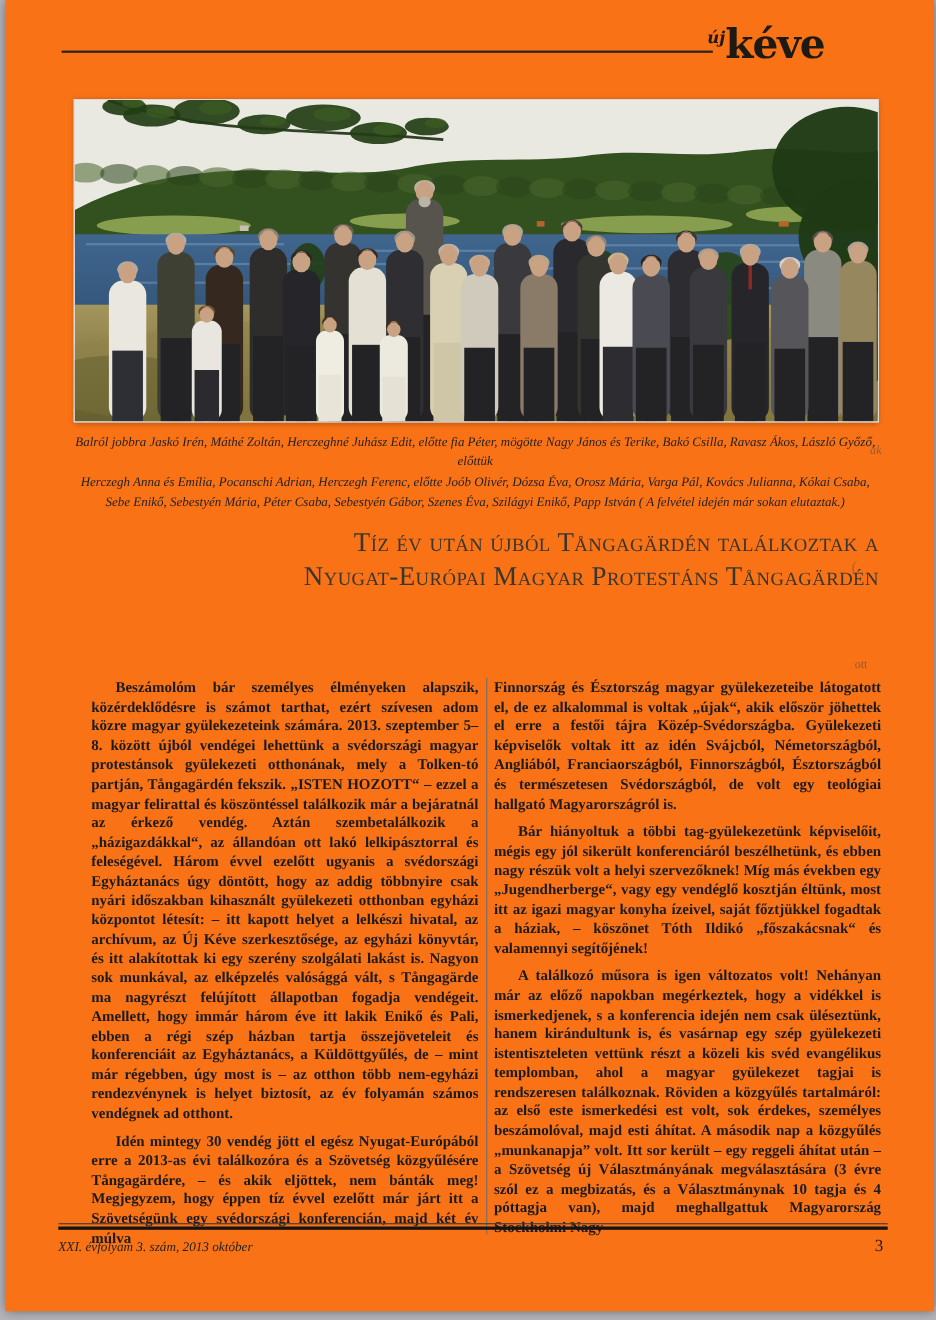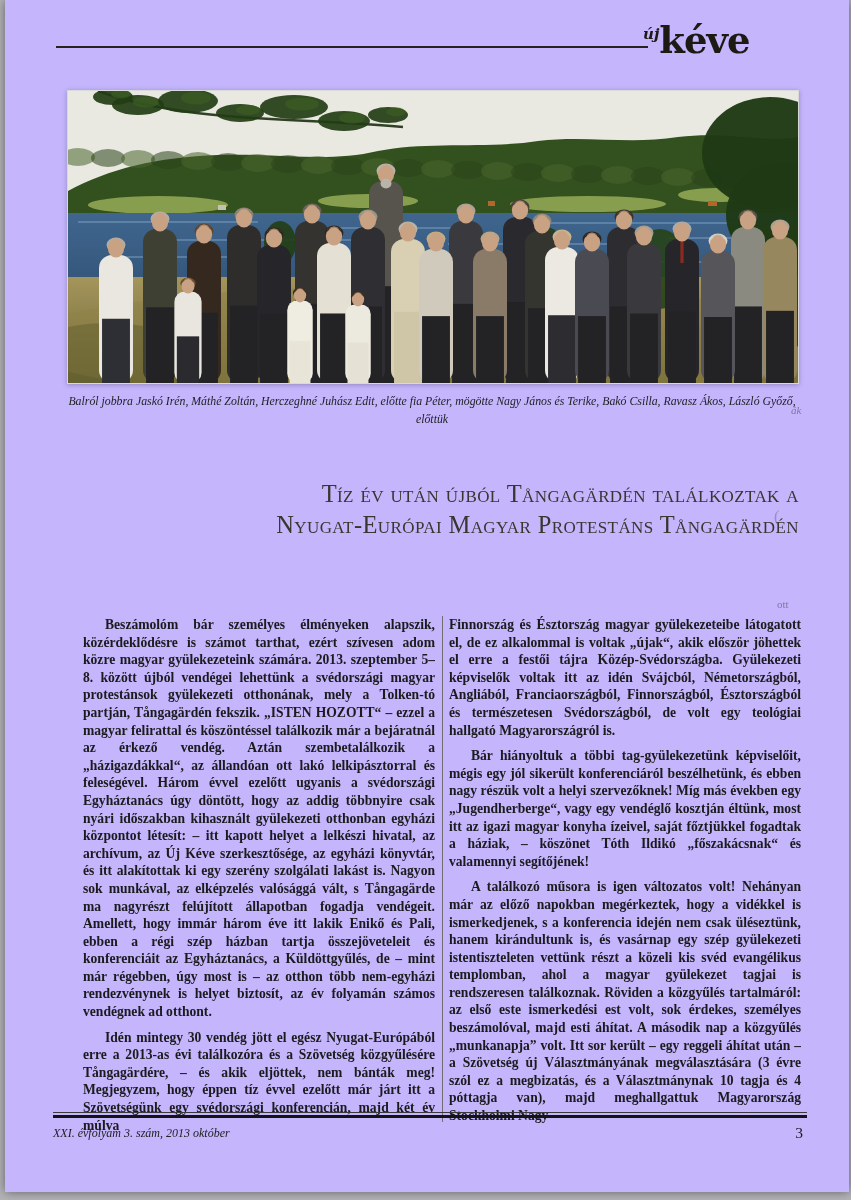--- a/index.html
+++ b/index.html
@@ -3,21 +3,21 @@
 <meta charset="utf-8">
 <style>
   html,body{margin:0;padding:0;}
   body{
     width:851px;height:1200px;position:relative;overflow:hidden;
     background:#b3b3b8;
     font-family:"Liberation Serif", serif;
   }
   .page{
     position:absolute;left:5px;top:0;width:844px;height:1192px;
-    background:#c4b5fd;
+    background:#f97316;
     box-shadow:0 0 10px rgba(0,0,0,.45);
   }
   
   .header-rule{
     position:absolute;left:51px;top:46px;width:592px;height:2px;background:#26231f;
   }
   .logo{
     position:absolute;left:638px;top:18px;width:170px;height:52px;
     color:#1d1a14;white-space:nowrap;
   }
@@ -354,20 +354,22 @@
           <rect x="279.545" y="251.52" width="20.91" height="40.47999999999999" fill="#e5e1d5"></rect>
           <ellipse cx="290" cy="205.85" rx="7.125" ry="5.3999999999999995" fill="#3c2e20"></ellipse>
           <ellipse cx="290" cy="208.25" rx="6.1499999999999995" ry="7.125" fill="#c9a183"></ellipse>
           <path d="M 283.25 206.375 A 6.9 6 0 0 1 296.75 206.375 L 294.125 204.125 A 4.5 3.75 0 0 0 285.875 204.125 Z" fill="#3c2e20" opacity="0.95"></path>
         </g>
       </svg>
   </div>
 
   <div class="caption">
     <div>Balról jobbra Jaskó Irén, Máthé Zoltán, Herczeghné Juhász Edit, előtte fia Péter, mögötte Nagy János és Terike, Bakó Csilla, Ravasz Ákos, László Győző, előttük</div>
+    <div>Herczegh Anna és Emília, Pocanschi Adrian, Herczegh Ferenc, előtte Joób Olivér, Dózsa Éva, Orosz Mária, Varga Pál, Kovács Julianna, Kókai Csaba,</div>
+    <div>Sebe Enikő, Sebestyén Mária, Péter Csaba, Sebestyén Gábor, Szenes Éva, Szilágyi Enikő, Papp István ( A felvétel idején már sokan elutaztak.)</div>
   </div>
 
   <div class="title">
     <div>Tíz év után újból Tångagärdén találkoztak a</div>
     <div>Nyugat-Európai Magyar Protestáns Tångagärdén</div>
   </div>
 
   <div class="article">
     <div class="col">
       <p class="indent">Beszámolóm bár személyes élményeken alapszik, közérdeklődésre is számot tarthat, ezért szívesen adom közre magyar gyülekezeteink számára. 2013. szeptember 5–8. között újból vendégei lehettünk a svédországi magyar protestánsok gyülekezeti otthonának, mely a Tolken-tó partján, Tångagärdén fekszik. „ISTEN HOZOTT“ – ezzel a magyar felirattal és köszöntéssel találkozik már a bejáratnál az érkező vendég. Aztán szembetalálkozik a „házigazdákkal“, az állandóan ott lakó lelkipásztorral és feleségével. Három évvel ezelőtt ugyanis a svédországi Egyháztanács úgy döntött, hogy az addig többnyire csak nyári időszakban kihasznált gyülekezeti otthonban egyházi központot létesít: – itt kapott helyet a lelkészi hivatal, az archívum, az Új Kéve szerkesztősége, az egyházi könyvtár, és itt alakítottak ki egy szerény szolgálati lakást is. Nagyon sok munkával, az elképzelés valósággá vált, s Tångagärde ma nagyrészt felújított állapotban fogadja vendégeit. Amellett, hogy immár három éve itt lakik Enikő és Pali, ebben a régi szép házban tartja összejöveteleit és konferenciáit az Egyháztanács, a Küldöttgyűlés, de – mint már régebben, úgy most is – az otthon több nem-egyházi rendezvénynek is helyet biztosít, az év folyamán számos vendégnek ad otthont.</p>

